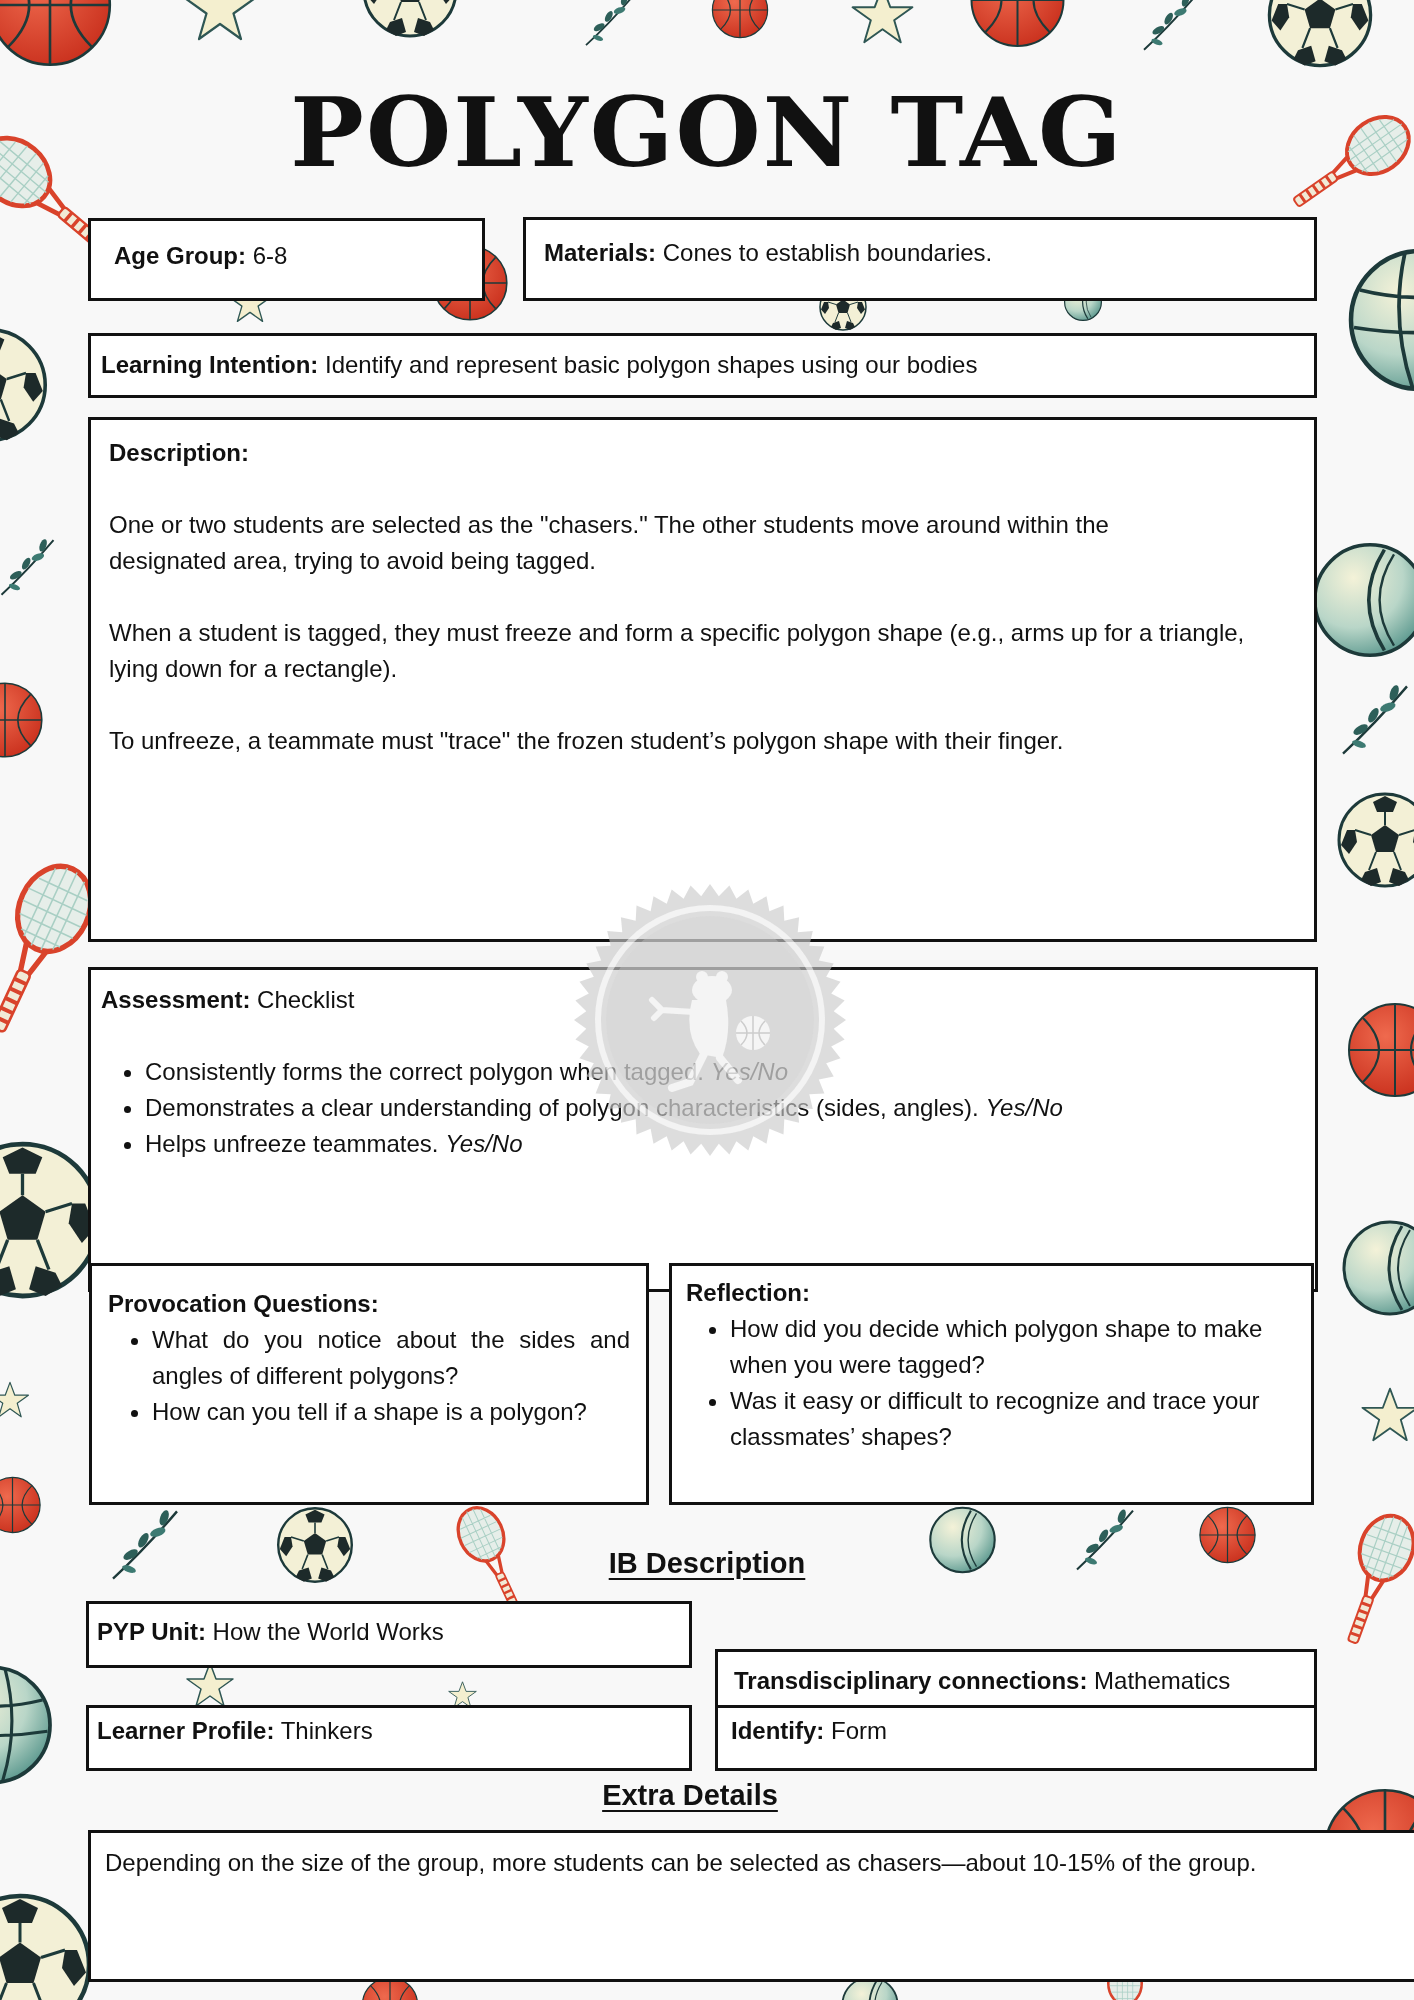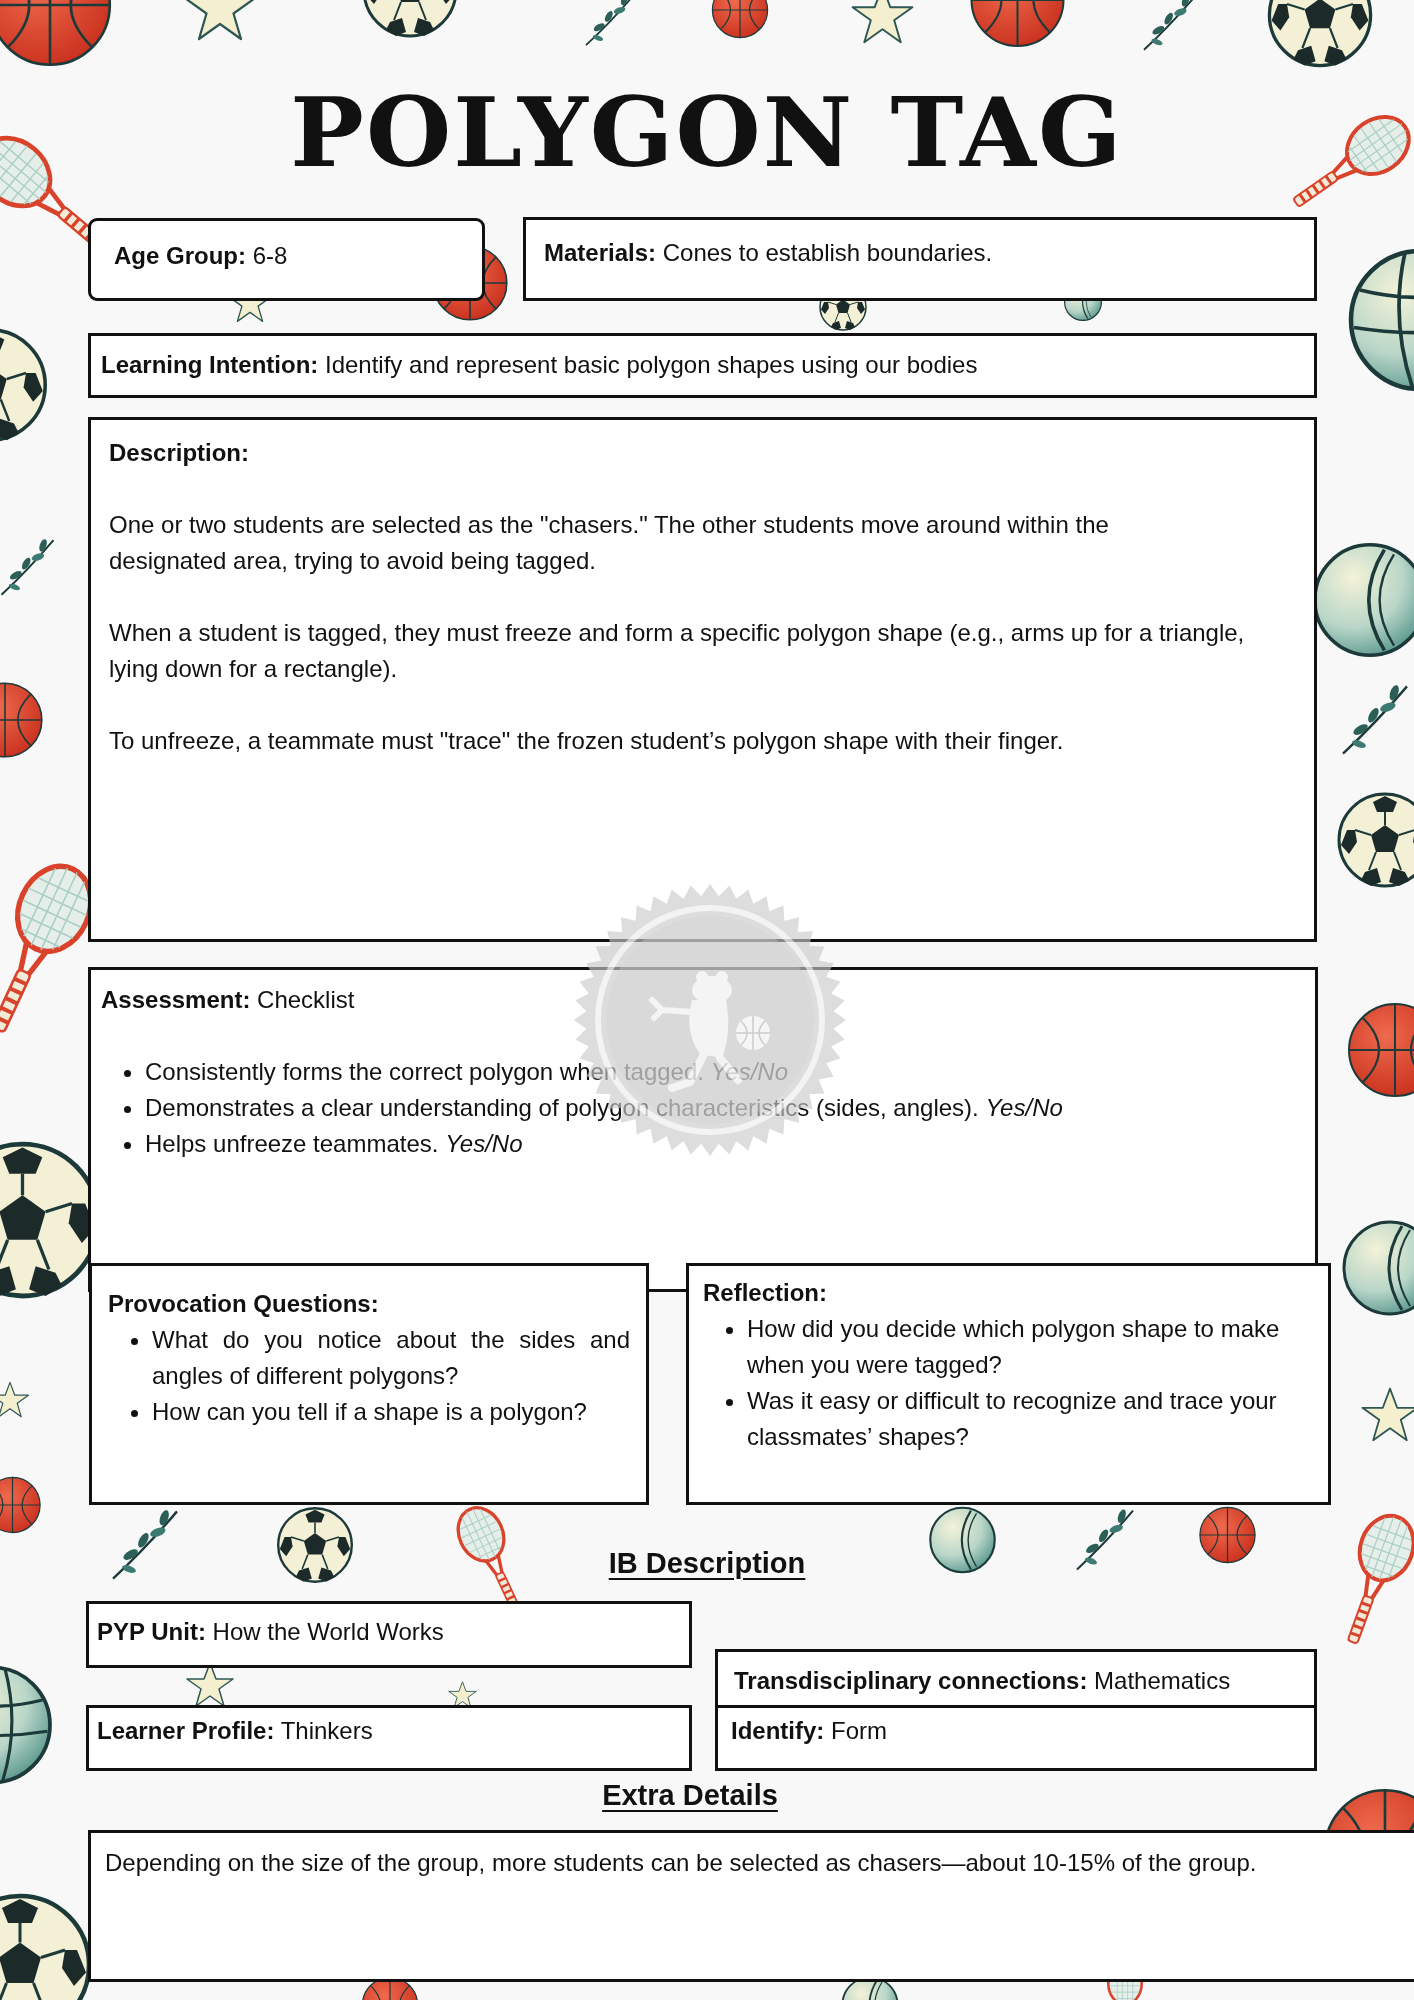--- a/index.html
+++ b/index.html
@@ -221,21 +221,21 @@
   </svg>
 <svg class="deco" style="left:820px;top:1975px;width:100px;height:60px">
     <use href="#tennisball"></use>
   </svg>
 <svg class="deco" style="left:1100px;top:1960px;width:50px;height:90px">
     <use href="#racket"></use>
   </svg>
 
 <div class="title">POLYGON TAG</div>
 
-<div class="box" style="left:88px;top:218px;width:397px;height:83px;padding:17px 0 0 23px;border-radius:9px;">
+<div class="box" style="left:88px;top:218px;width:397px;height:83px;padding:17px 0 0 23px;">
   <span class="b">Age Group:</span>
   <span>6-8</span>
 </div>
 
 <div class="box" style="left:523px;top:217px;width:794px;height:84px;padding:15px 0 0 18px;">
   <span class="b">Materials:</span>
   <span>Cones to establish boundaries.</span>
 </div>
 
 <div class="box" style="left:88px;top:333px;width:1229px;height:65px;padding:11px 0 0 10px;">
@@ -285,21 +285,21 @@
 </svg>
 
 <div class="box just" style="left:89px;top:1263px;width:560px;height:242px;padding:20px 16px 0 16px;">
   <div class="b">Provocation Questions:</div>
   <ul>
     <li>What do you notice about the sides and angles of different polygons?</li>
     <li>How can you tell if a shape is a polygon?</li>
   </ul>
 </div>
 
-<div class="box" style="left:669px;top:1263px;width:645px;height:242px;padding:9px 4px 0 14px;margin-left:17px;">
+<div class="box" style="left:669px;top:1263px;width:645px;height:242px;padding:9px 4px 0 14px;">
   <div class="b">Reflection:</div>
   <ul>
     <li>How did you decide which polygon shape to make when you were tagged?</li>
     <li>Was it easy or difficult to recognize and trace your classmates’ shapes?</li>
   </ul>
 </div>
 
 <div class="section-heading" style="left:560px;width:294px;top:1547px;">IB Description</div>
 
 <div class="box" style="left:86px;top:1601px;width:606px;height:67px;padding:10px 0 0 8px;">

